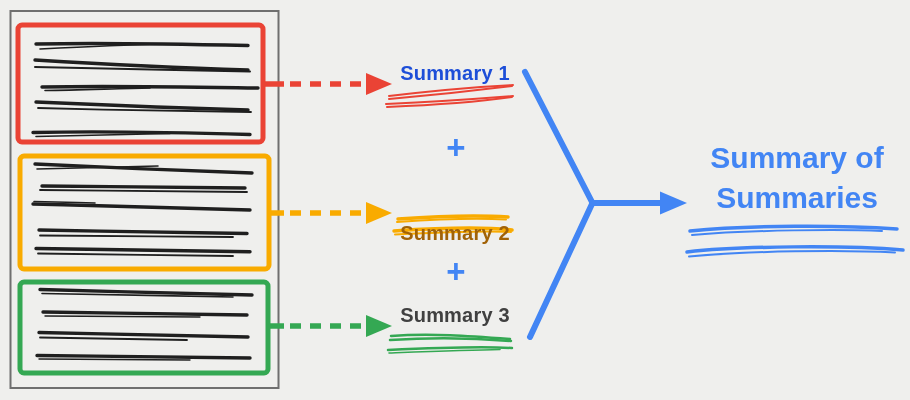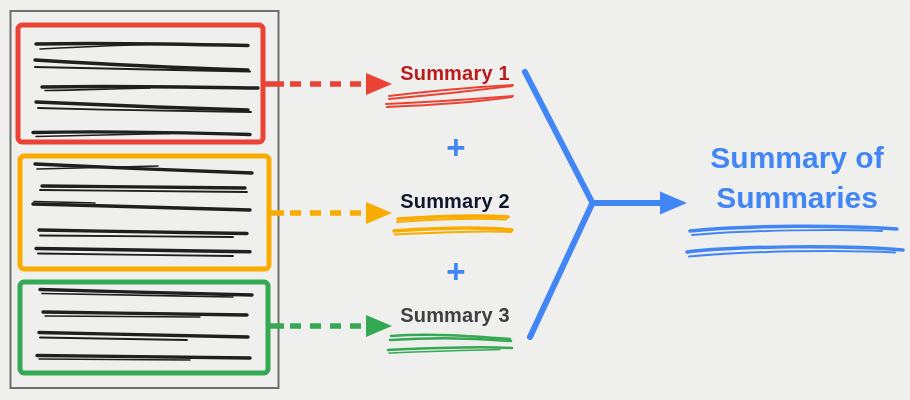--- a/index.html
+++ b/index.html
@@ -17,22 +17,22 @@
   .stage svg { position: absolute; left: 0; top: 0; }
   .overlay { position: absolute; white-space: nowrap; }
   .summary-label {
     width: 160px;
     text-align: center;
     font-size: 20px;
     font-weight: 600;
     line-height: 24px;
     letter-spacing: 0.2px;
   }
-  .red-text    { color: #b91c1c; }
-  .orange-text { color: #0f172a; }
+  .red-text    { color: #1d4ed8; }
+  .orange-text { color: #a16207; margin-top: 32px; }
   .green-text  { color: #404040; }
   .plus-sign {
     width: 60px;
     text-align: center;
     font-size: 33px;
     font-weight: 700;
     line-height: 36px;
     color: #4285F4;
   }
   .result-label {

